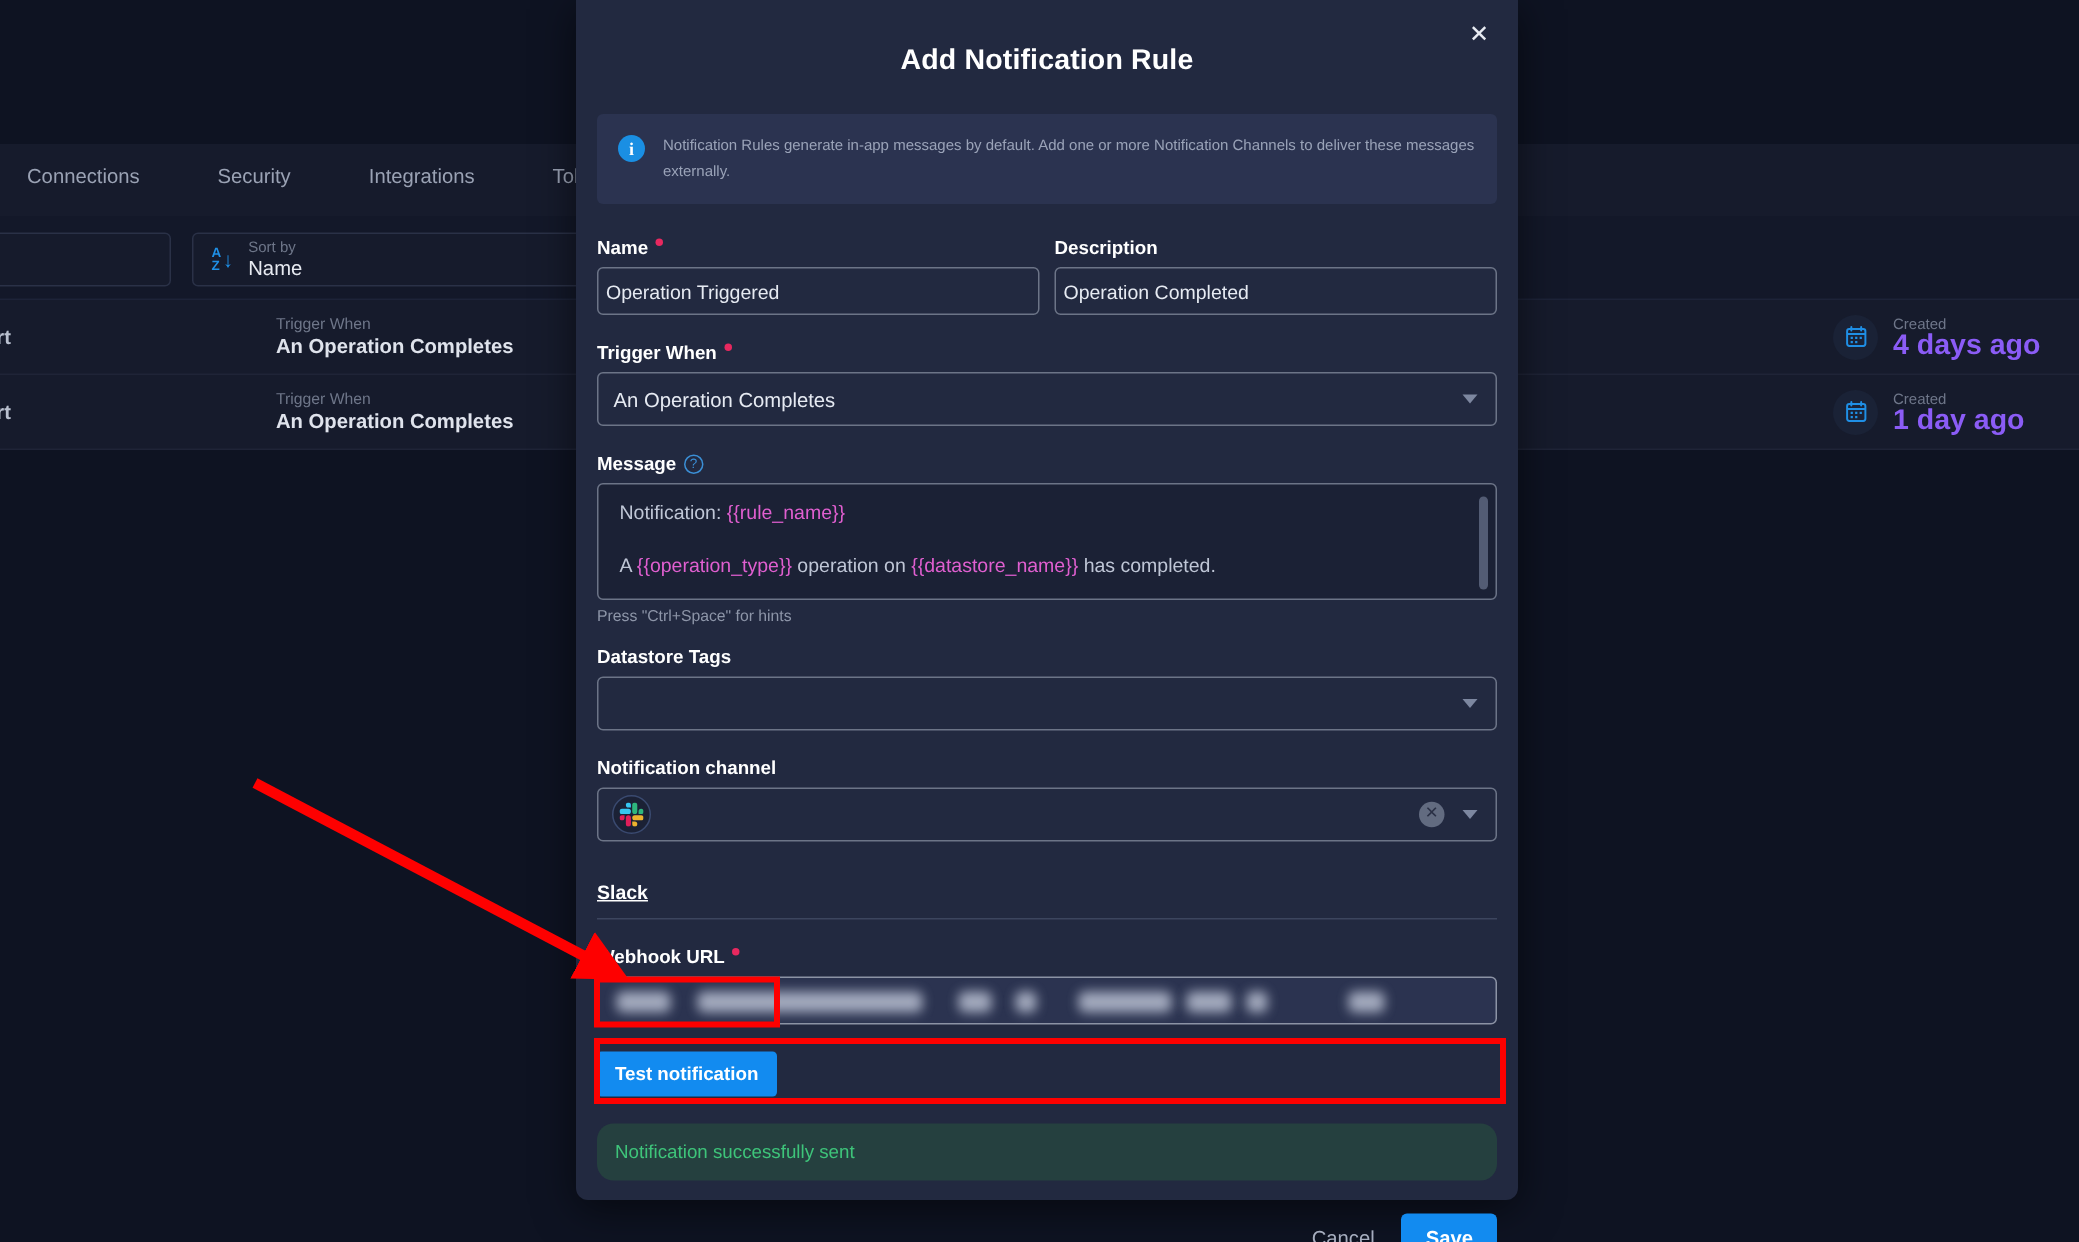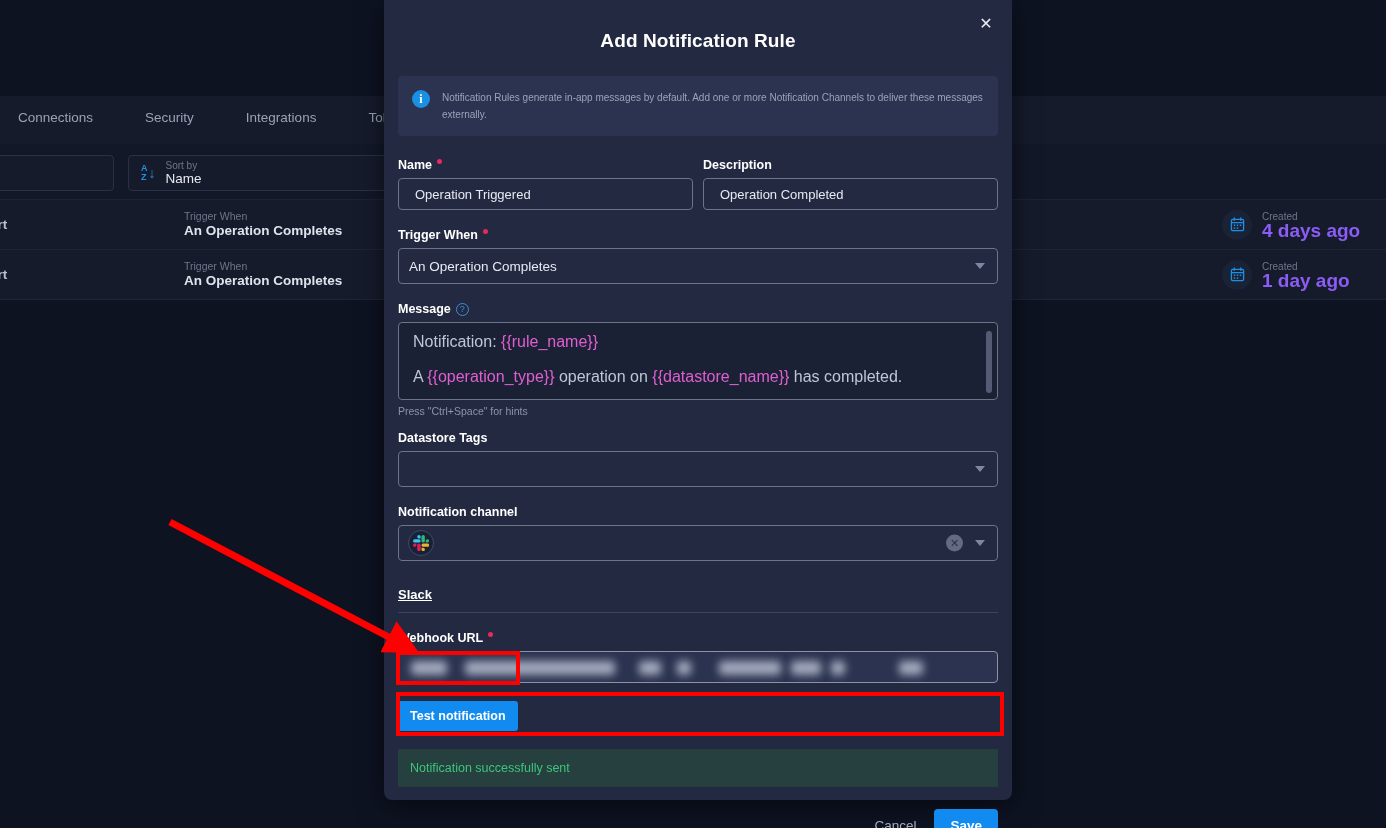--- a/index.html
+++ b/index.html
@@ -97,42 +97,42 @@
     width: 13px; height: 13px; border-radius: 50%; border: 1px solid #3b8fd6;
     color: #3b8fd6; font-size: 9px; line-height: 11px; text-align: center; font-weight: normal;
   }
 
   .row2 { display: flex; gap: 10px; margin-bottom: 18px; }
   .col { flex: 1; }
 
   .inp {
     width: 100%; height: 32px; background: transparent;
     border: 1px solid #6b7policy; border: 1px solid #6c7487; border-radius: 4px;
-    color: #e6eaf2; font-size: 13px; padding: 0 16px;
+    color: #e6eaf2; font-size: 13px; padding: 0 5px;
     font-family: "Liberation Sans", sans-serif;
   }
   .select-box {
     position: relative; width: 100%; height: 36px;
     border: 1px solid #6c7487; border-radius: 4px;
     display: flex; align-items: center; padding: 0 30px 0 10px;
     color: #e6eaf2; font-size: 13.5px;
   }
   .caret {
     position: absolute; right: 12px; top: 50%; transform: translateY(-50%);
     width: 0; height: 0; border-left: 5px solid transparent;
     border-right: 5px solid transparent; border-top: 6px solid #7d87a0;
   }
   .field-block { margin-bottom: 18px; }
 
   .msgbox {
     position: relative; width: 100%; height: 78px;
     border: 1px solid #6c7487; border-radius: 4px; background: #1b2135;
     padding: 10px 14px; overflow: hidden;
   }
-  .msg-line { color: #bfc6d6; font-size: 16px; line-height: 17px; }
+  .msg-line { color: #bfc6d6; font-size: 13px; line-height: 17px; }
   .msg-line.second { margin-top: 18px; }
   .tok { color: #e05fd0; }
   .msg-scroll {
     position: absolute; right: 5px; top: 8px; width: 6px; height: 62px;
     background: #535c74; border-radius: 3px;
   }
   .hint { color: #8d95a8; font-size: 10.5px; margin-top: 5px; margin-bottom: 14px; }
 
   .chan-box {
     position: relative; width: 100%; height: 36px;
@@ -167,21 +167,21 @@
 
   .test-btn {
     display: inline-block; background: #128bf0; color: #ffffff;
     font-size: 12.5px; font-weight: bold; border: none; border-radius: 3px;
     padding: 8px 12px; cursor: pointer; font-family: "Liberation Sans", sans-serif;
   }
   .test-wrap { position: relative; margin-top: 18px; }
 
   .success-box {
     margin-top: 18px; width: 100%; height: 38px;
-    background: #25403f; border-radius: 1px;
+    background: #25403f; border-radius: 11px;
     display: flex; align-items: center; padding: 0 12px;
   }
   .success-text { color: #3ec47a; font-size: 12.5px; }
 
   .modal-footer {
     display: flex; justify-content: flex-end; align-items: center;
     gap: 18px; padding: 22px 14px 0 14px;
   }
   .cancel-btn {
     background: none; border: none; color: #a6adbe; font-size: 13.5px;

